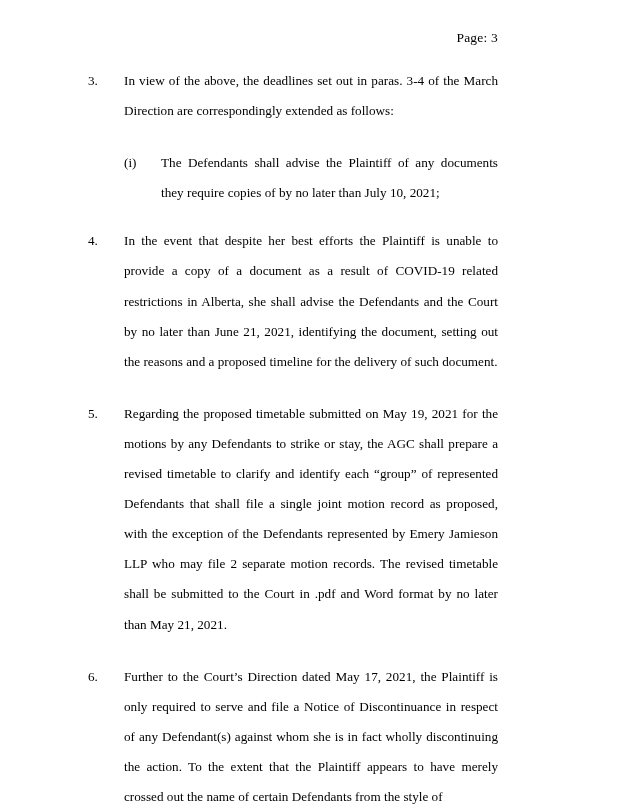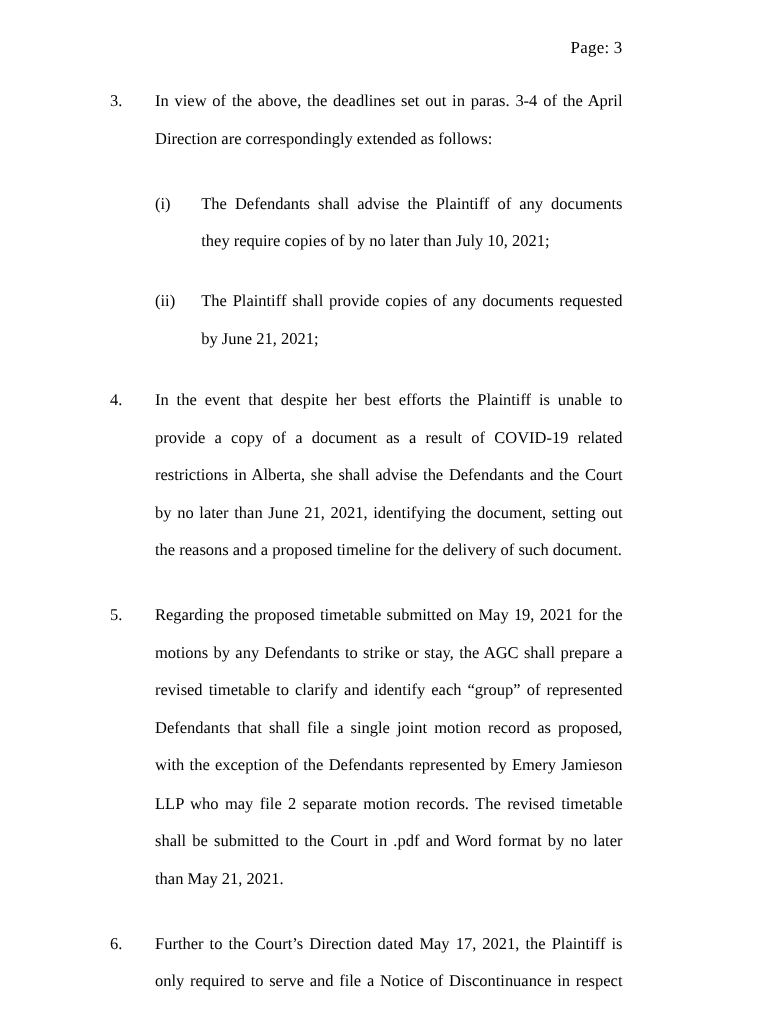--- a/index.html
+++ b/index.html
@@ -89,30 +89,26 @@
 
 <div class="page">
 
   <div class="page-header">Page: 3</div>
 
   <div class="body-area">
 
     <div class="para-group">
       <div class="para">
         <div class="num">3.</div>
-        <div class="text">In view of the above, the deadlines set out in paras. 3-4 of the April Direction are correspondingly extended as follows:</div>
+        <div class="text">In view of the above, the deadlines set out in paras. 3-4 of the March Direction are correspondingly extended as follows:</div>
       </div>
       <div class="sub-list">
         <div class="sub-item">
           <div class="num">(i)</div>
           <div class="text">The Defendants shall advise the Plaintiff of any documents they require copies of by no later than July 10, 2021;</div>
-        </div>
-        <div class="sub-item">
-          <div class="num">(ii)</div>
-          <div class="text">The Plaintiff shall provide copies of any documents requested by June 21, 2021;</div>
         </div>
       </div>
     </div>
 
     <div class="para">
       <div class="num">4.</div>
       <div class="text">In the event that despite her best efforts the Plaintiff is unable to provide a copy of a document as a result of COVID-19 related restrictions in Alberta, she shall advise the Defendants and the Court by no later than June 21, 2021, identifying the document, setting out the reasons and a proposed timeline for the delivery of such document.</div>
     </div>
 
     <div class="para">

